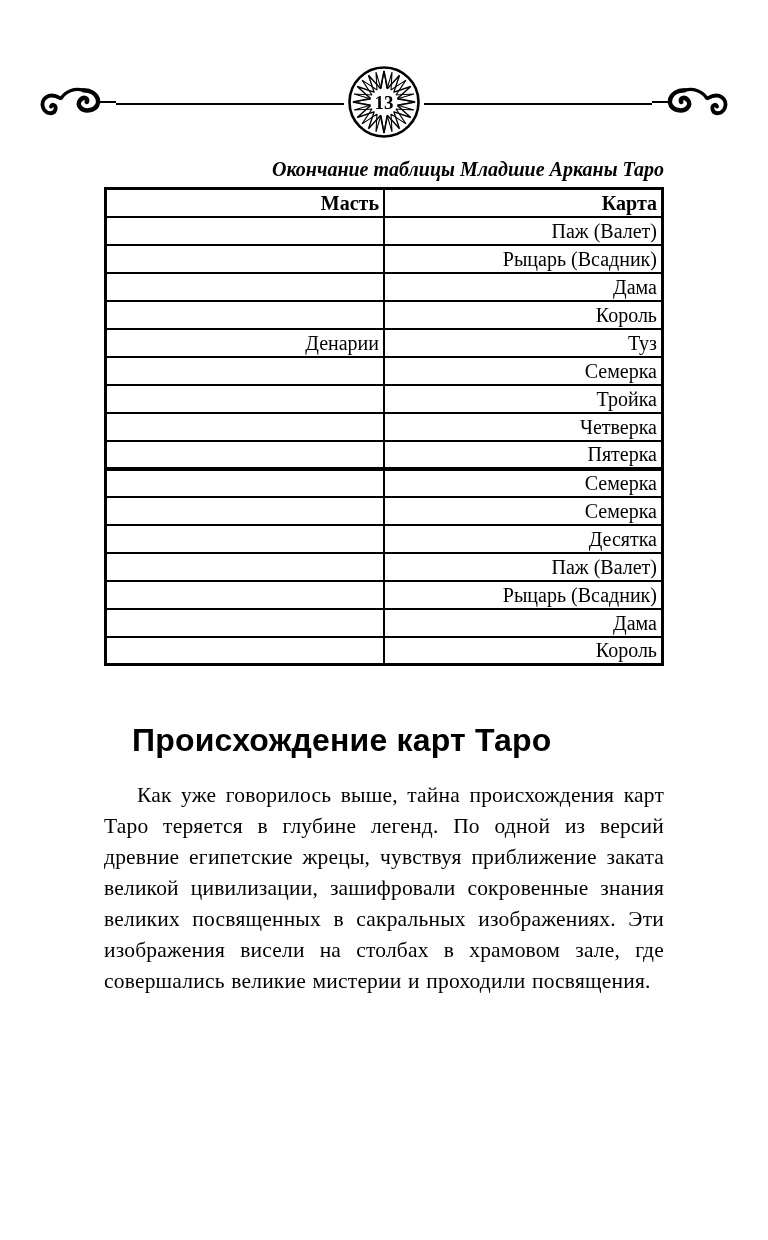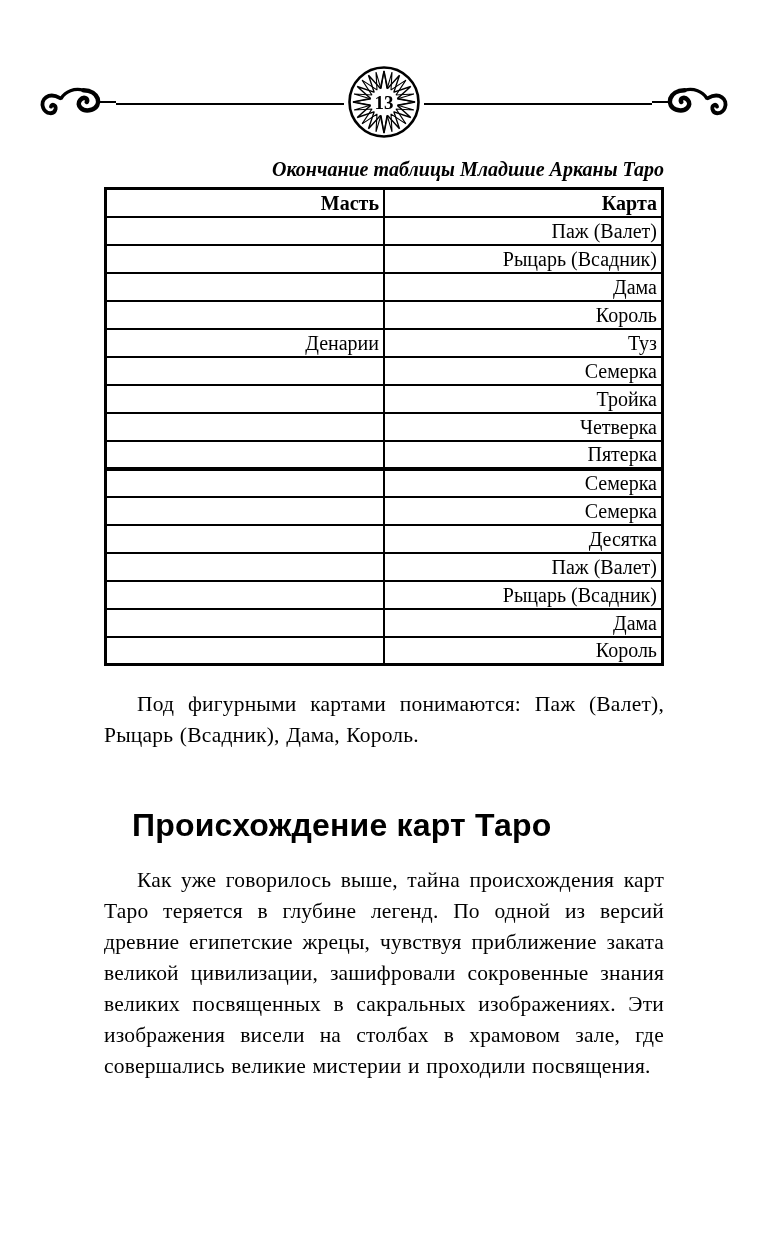--- a/index.html
+++ b/index.html
@@ -193,18 +193,17 @@
           <td></td>
           <td>Дама</td>
         </tr>
         <tr>
           <td></td>
           <td>Король</td>
         </tr>
       </tbody>
   </table>
 
-  <p class="para">Под фигурными картами понимаются: Паж (Валет), Рыцарь (Всадник), Дама, Король.</p>
 
   <h2 class="section-heading">Происхождение карт Таро</h2>
 
   <p class="para para2">Как уже говорилось выше, тайна происхождения карт Таро теряется в глубине легенд. По одной из версий древние египетские жрецы, чувствуя приближение заката великой цивилизации, зашифровали сокровенные знания великих посвященных в сакральных изображениях. Эти изображения висели на столбах в храмовом зале, где совершались великие мистерии и проходили посвящения.</p>
 </div>
 
 </body></html>

